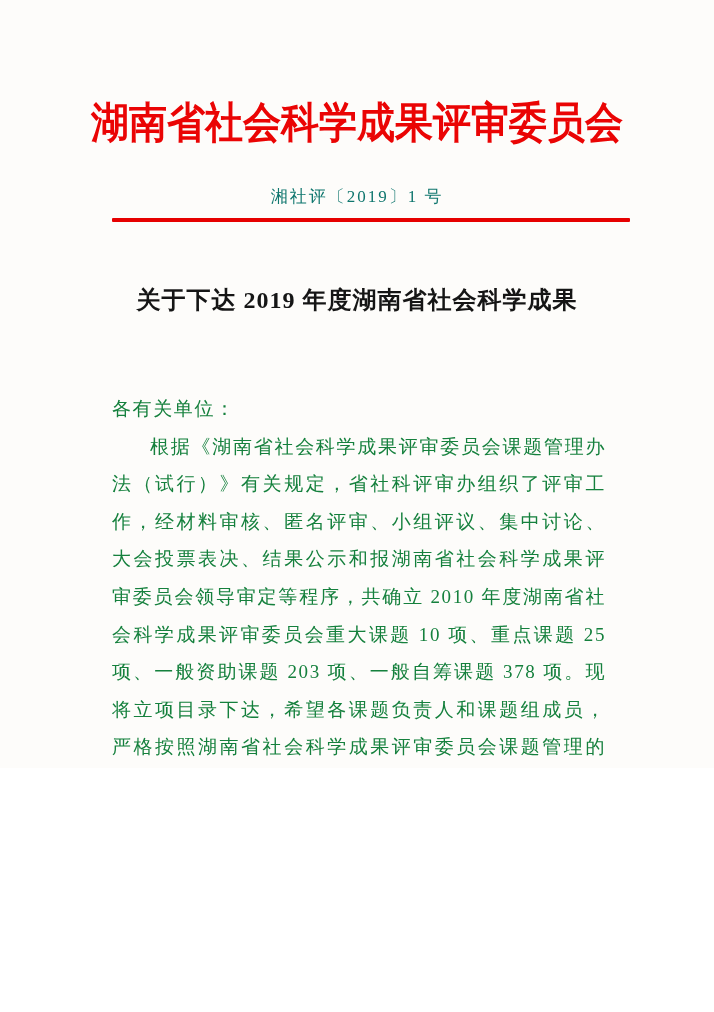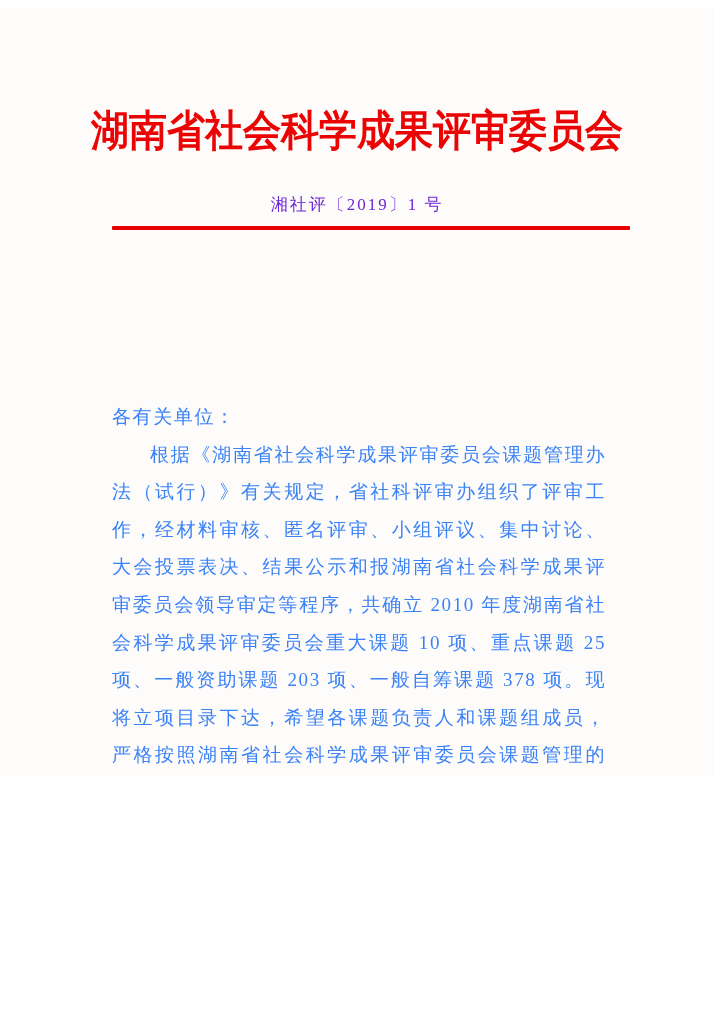--- a/index.html
+++ b/index.html
@@ -5,21 +5,21 @@
   * { margin: 0; padding: 0; box-sizing: border-box; }
 
   html, body {
     background: #ffffff;
   }
 
   .page {
     position: relative;
     width: 714px;
     height: 768px;
-    margin: 8px auto;
+    margin: 0 auto;
     background: #fdfcfa;
     overflow: hidden;
     font-family: "Liberation Serif", "DejaVu Serif", serif;
   }
 
   .org-title {
     position: absolute;
     top: 94px;
     left: 0;
     width: 714px;
@@ -34,21 +34,21 @@
   }
 
   .doc-number {
     position: absolute;
     top: 185px;
     left: 0;
     width: 714px;
     text-align: center;
     font-size: 17px;
     letter-spacing: 2px;
-    color: #6d28d9;
+    color: #0f766e;
   }
 
   .red-divider {
     position: absolute;
     top: 218px;
     left: 112px;
     width: 518px;
     height: 4px;
     background: #e60000;
     border-radius: 1px;
@@ -68,21 +68,21 @@
   }
 
   .doc-body {
     position: absolute;
     top: 390px;
     left: 112px;
     width: 494px;
     font-size: 19px;
     line-height: 37.6px;
     letter-spacing: 1.6px;
-    color: #3b82f6;
+    color: #15803d;
     text-align: justify;
   }
 
   .doc-body p.salutation {
     text-indent: 0;
   }
 
   .doc-body p.para {
     text-indent: 2em;
   }
@@ -92,20 +92,21 @@
 
 <div class="page">
 
   <div class="org-title">湖南省社会科学成果评审委员会</div>
 
   <div class="doc-number">湘社评〔2019〕1 号</div>
 
   <div class="red-divider"></div>
 
   <div class="doc-title">
+    <div>关于下达 2019 年度湖南省社会科学成果</div>
   </div>
 
   <div class="doc-body">
     <p class="salutation">各有关单位：</p>
     <p class="para">根据《湖南省社会科学成果评审委员会课题管理办法（试行）》有关规定，省社科评审办组织了评审工作，经材料审核、匿名评审、小组评议、集中讨论、大会投票表决、结果公示和报湖南省社会科学成果评审委员会领导审定等程序，共确立 2010 年度湖南省社会科学成果评审委员会重大课题 10 项、重点课题 25 项、一般资助课题 203 项、一般自筹课题 378 项。现将立项目录下达，希望各课题负责人和课题组成员，严格按照湖南省社会科学成果评审委员会课题管理的有关要求，扎实工作，开拓创新，按时高质量完成研究任务。课题所在单位要切实抓好管理和服务工作，并对立项课题给予经费配套。</p>
   </div>
 
 </div>
 
 </body></html>

